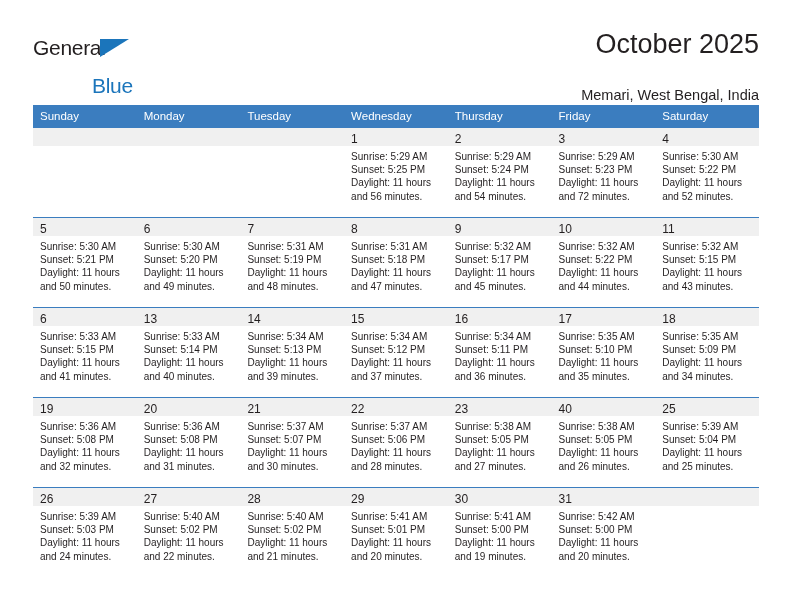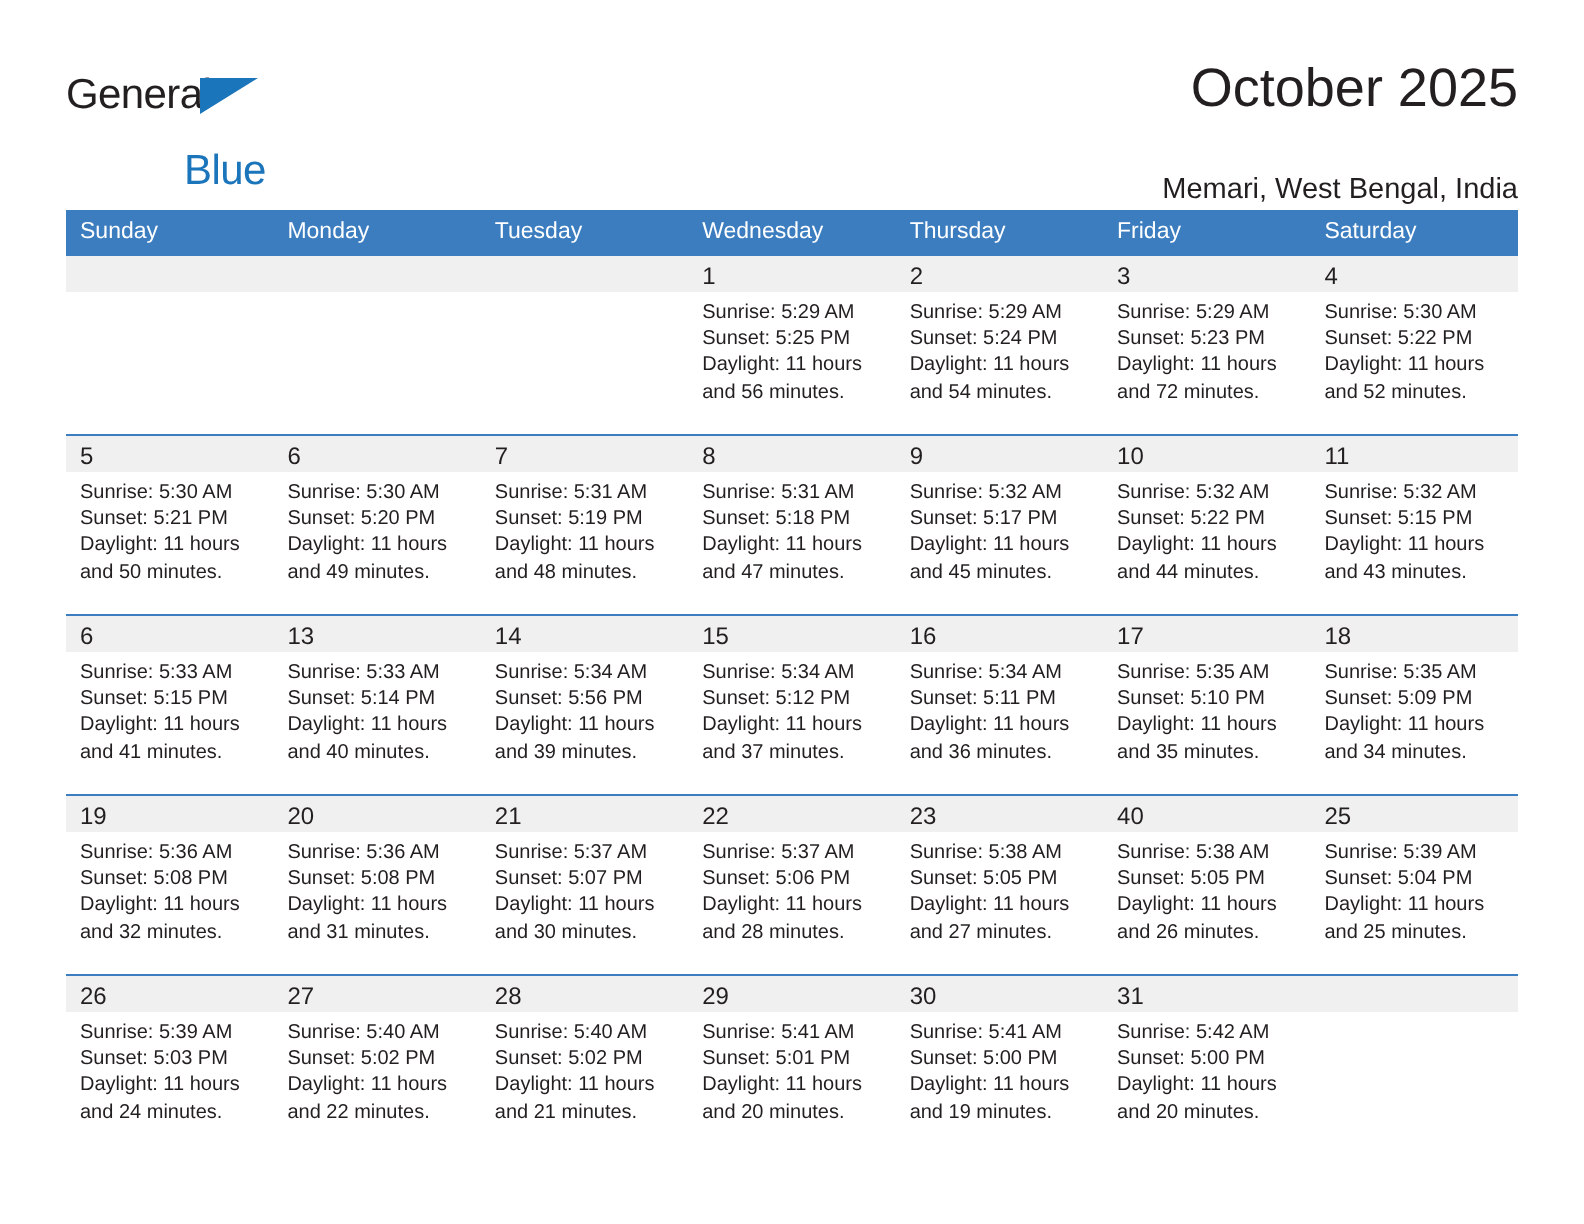--- a/index.html
+++ b/index.html
@@ -338,21 +338,21 @@
                 <div class="info-line">Daylight: 11 hours</div>
                 <div class="info-line">and 40 minutes.</div>
               </div>
             </div>
           </td>
           <td>
             <div class="cell-inner">
               <div class="day-band"><span class="day-num">14</span></div>
               <div class="cell-body">
                 <div class="info-line">Sunrise: 5:34 AM</div>
-                <div class="info-line">Sunset: 5:56 PM</div>
+                <div class="info-line">Sunset: 5:13 PM</div>
                 <div class="info-line">Daylight: 11 hours</div>
                 <div class="info-line">and 39 minutes.</div>
               </div>
             </div>
           </td>
           <td>
             <div class="cell-inner">
               <div class="day-band"><span class="day-num">15</span></div>
               <div class="cell-body">
                 <div class="info-line">Sunrise: 5:34 AM</div>

